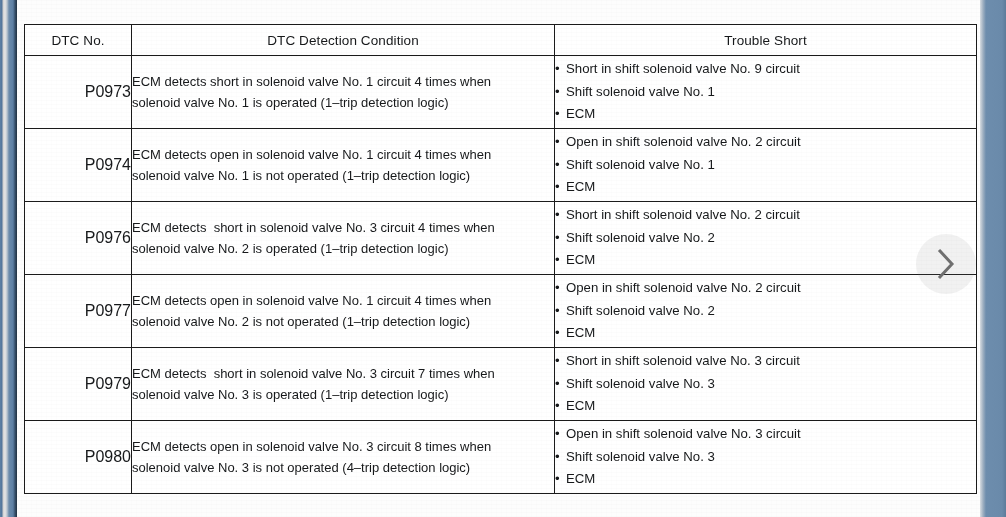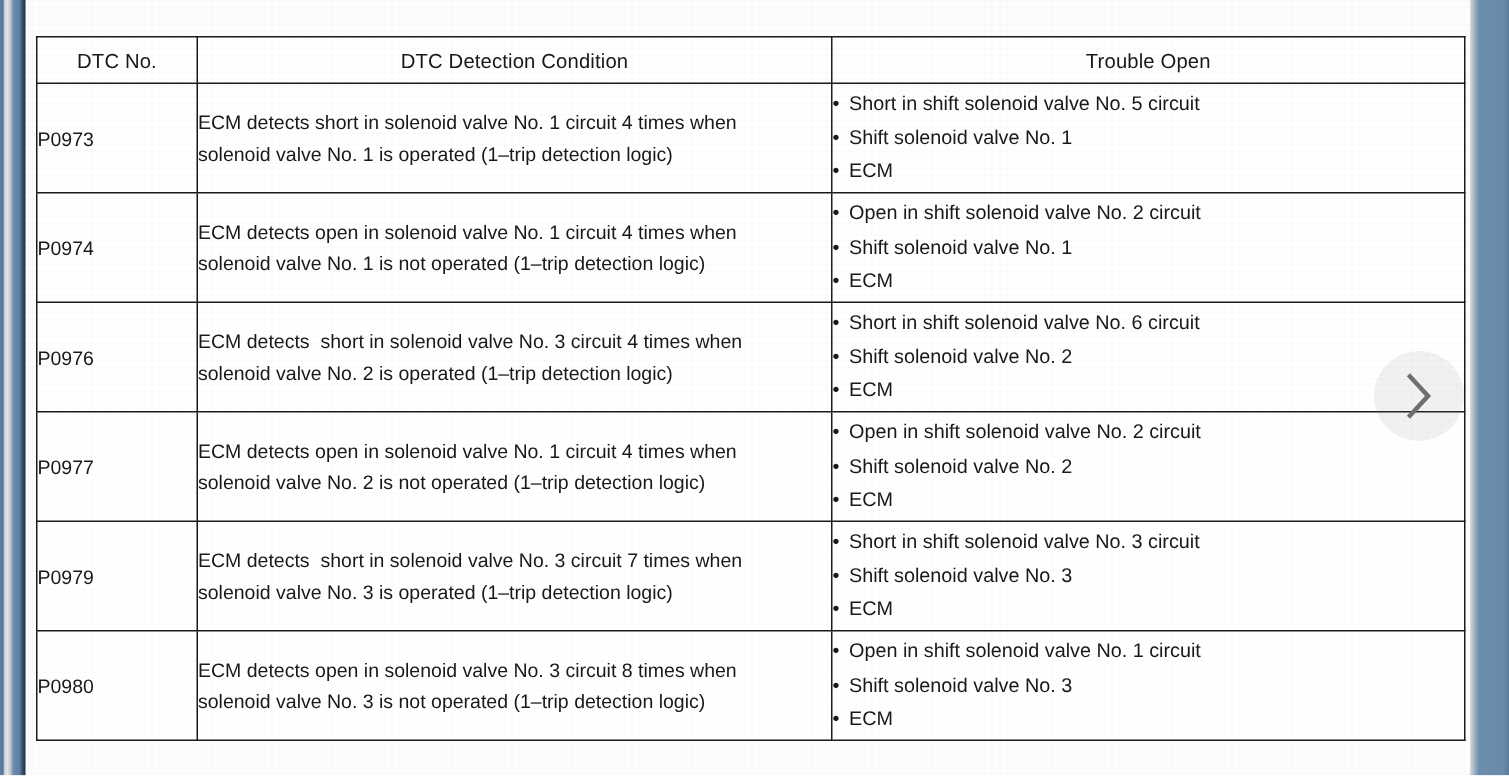--- a/index.html
+++ b/index.html
@@ -88,22 +88,22 @@
 
   thead th {
     height: 30px;
     text-align: center;
     font-size: 13.5px;
     letter-spacing: .1px;
   }
   thead th .hd { display: block; }
 
   td.dtc-cell {
-    text-align: left;
-    font-size: 13px;
+    text-align: right;
+    font-size: 16px;
     height: 72px;
   }
   td.cond-cell {
     padding: 9px 0 9px 13px;
     font-size: 13px;
     line-height: 21px;
   }
   td.cond-cell .l1, td.cond-cell .l2 { display: block; white-space: pre; }
 
   td.area-cell {
@@ -148,35 +148,35 @@
     </colgroup>
     <thead>
       <tr>
         <th>
           <span class="hd">DTC No.</span>
         </th>
         <th>
           <span class="hd">DTC Detection Condition</span>
         </th>
         <th>
-          <span class="hd">Trouble Open</span>
+          <span class="hd">Trouble Short</span>
         </th>
       </tr>
     </thead>
     <tbody>
 
       <tr>
         <td class="dtc-cell">P0973</td>
         <td class="cond-cell">
           <span class="l1">ECM detects short in solenoid valve No. 1 circuit 4 times when</span>
           <span class="l2">solenoid valve No. 1 is operated (1–trip detection logic)</span>
         </td>
         <td class="area-cell">
           <ul class="bullets">
-            <li><span class="dot">•</span><span>Short in shift solenoid valve No. 5 circuit</span></li>
+            <li><span class="dot">•</span><span>Short in shift solenoid valve No. 9 circuit</span></li>
             <li><span class="dot">•</span><span>Shift solenoid valve No. 1</span></li>
             <li><span class="dot">•</span><span>ECM</span></li>
           </ul>
         </td>
       </tr>
 
       <tr>
         <td class="dtc-cell">P0974</td>
         <td class="cond-cell">
           <span class="l1">ECM detects open in solenoid valve No. 1 circuit 4 times when</span>
@@ -192,21 +192,21 @@
       </tr>
 
       <tr>
         <td class="dtc-cell">P0976</td>
         <td class="cond-cell">
           <span class="l1">ECM detects  short in solenoid valve No. 3 circuit 4 times when</span>
           <span class="l2">solenoid valve No. 2 is operated (1–trip detection logic)</span>
         </td>
         <td class="area-cell">
           <ul class="bullets">
-            <li><span class="dot">•</span><span>Short in shift solenoid valve No. 6 circuit</span></li>
+            <li><span class="dot">•</span><span>Short in shift solenoid valve No. 2 circuit</span></li>
             <li><span class="dot">•</span><span>Shift solenoid valve No. 2</span></li>
             <li><span class="dot">•</span><span>ECM</span></li>
           </ul>
         </td>
       </tr>
 
       <tr>
         <td class="dtc-cell">P0977</td>
         <td class="cond-cell">
           <span class="l1">ECM detects open in solenoid valve No. 1 circuit 4 times when</span>
@@ -233,25 +233,25 @@
             <li><span class="dot">•</span><span>Shift solenoid valve No. 3</span></li>
             <li><span class="dot">•</span><span>ECM</span></li>
           </ul>
         </td>
       </tr>
 
       <tr>
         <td class="dtc-cell">P0980</td>
         <td class="cond-cell">
           <span class="l1">ECM detects open in solenoid valve No. 3 circuit 8 times when</span>
-          <span class="l2">solenoid valve No. 3 is not operated (1–trip detection logic)</span>
-        </td>
-        <td class="area-cell">
-          <ul class="bullets">
-            <li><span class="dot">•</span><span>Open in shift solenoid valve No. 1 circuit</span></li>
+          <span class="l2">solenoid valve No. 3 is not operated (4–trip detection logic)</span>
+        </td>
+        <td class="area-cell">
+          <ul class="bullets">
+            <li><span class="dot">•</span><span>Open in shift solenoid valve No. 3 circuit</span></li>
             <li><span class="dot">•</span><span>Shift solenoid valve No. 3</span></li>
             <li><span class="dot">•</span><span>ECM</span></li>
           </ul>
         </td>
       </tr>
 
     </tbody>
   </table>
 
   <div id="scan-noise"></div>

